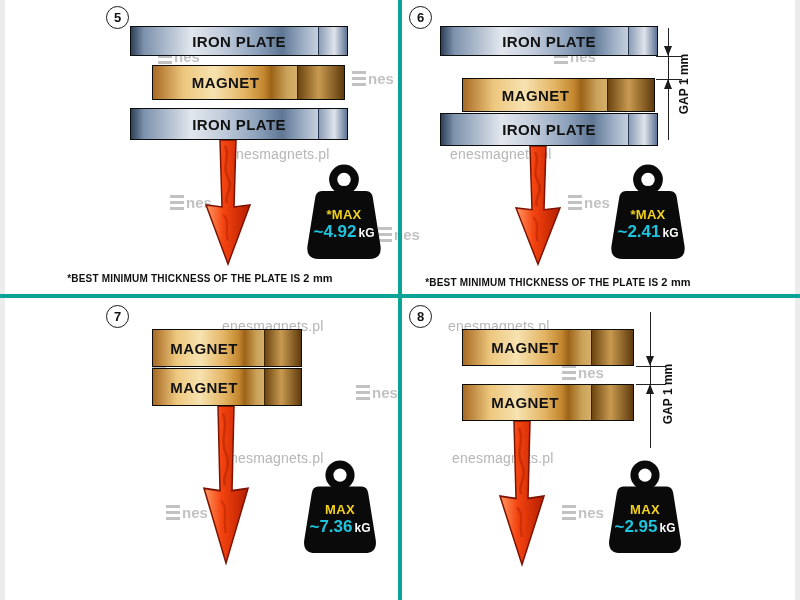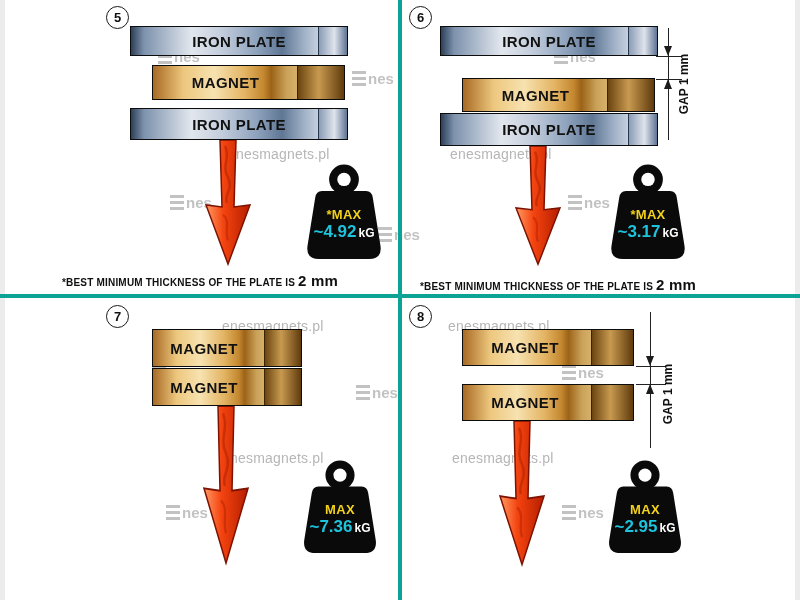--- a/index.html
+++ b/index.html
@@ -27,21 +27,21 @@
   .arrow-svg{position:absolute;z-index:2;}
 
   .weight{position:absolute;z-index:3;}
   .weight svg{width:100%;height:100%;display:block;}
   .wt-text{position:absolute;left:0;right:0;top:44%;text-align:center;line-height:1.2;}
   .wt-max{display:block;color:#f3d21c;font-weight:700;font-size:13px;letter-spacing:.3px;}
   .wt-val{color:#1ec3de;font-weight:700;font-size:17px;}
   .wt-unit{color:#ffffff;font-weight:700;font-size:12px;margin-left:2px;}
 
   .footnote{position:absolute;text-align:center;font-size:10px;font-weight:700;color:#101010;z-index:3;letter-spacing:.2px;}
-  .fn-bold{font-size:15px;margin-left:3px;font-weight:800;}
+  .fn-bold{font-size:11px;margin-left:3px;font-weight:800;}
 
   .dim{position:absolute;z-index:3;}
   .dim .vline{position:absolute;top:0;bottom:0;border-left:1.3px solid #222;}
   .dim .tick{position:absolute;left:0;height:0;border-top:1.3px solid #222;}
   .arr-down{position:absolute;width:0;height:0;border-left:4px solid transparent;border-right:4px solid transparent;border-top:10px solid #1c1c1c;}
   .arr-up{position:absolute;width:0;height:0;border-left:4px solid transparent;border-right:4px solid transparent;border-bottom:10px solid #1c1c1c;}
   .gap-label{position:absolute;white-space:nowrap;font-size:12px;font-weight:700;color:#111;
              transform:translate(-50%,-50%) rotate(-90deg);z-index:3;}
 
   .wm-url{position:absolute;color:#b6b6b6;font-size:14px;z-index:1;letter-spacing:.2px;}
@@ -182,21 +182,21 @@
   </svg>
 
   <div class="weight" style="left:600px;top:162px;width:96px;height:102px">
     <svg viewBox="0 0 100 104">
       <circle cx="50" cy="17" r="15.5" fill="#0a0a0a"></circle>
       <circle cx="50" cy="17" r="7" fill="#ffffff"></circle>
       <path d="M27,29 L73,29 Q79,29 80,36 L88,86 Q90,100 76,100 L24,100 Q10,100 12,86 L20,36 Q21,29 27,29 Z" fill="#0a0a0a"></path>
     </svg>
     <div class="wt-text">
       <span class="wt-max">*MAX</span>
-      <span class="wt-val">~3.17</span><span class="wt-unit">kG</span>
+      <span class="wt-val">~2.41</span><span class="wt-unit">kG</span>
     </div>
   </div>
 
   <div class="footnote" style="left:418px;top:276px;width:280px">
     <span>*BEST MINIMUM THICKNESS OF THE PLATE IS</span><span class="fn-bold">2 mm</span>
   </div>
 
   <div class="num-circle" style="left:106px;top:305px">7</div>
 
   <div class="bar magnet" style="left:152px;top:329px;width:150px;height:38px">

